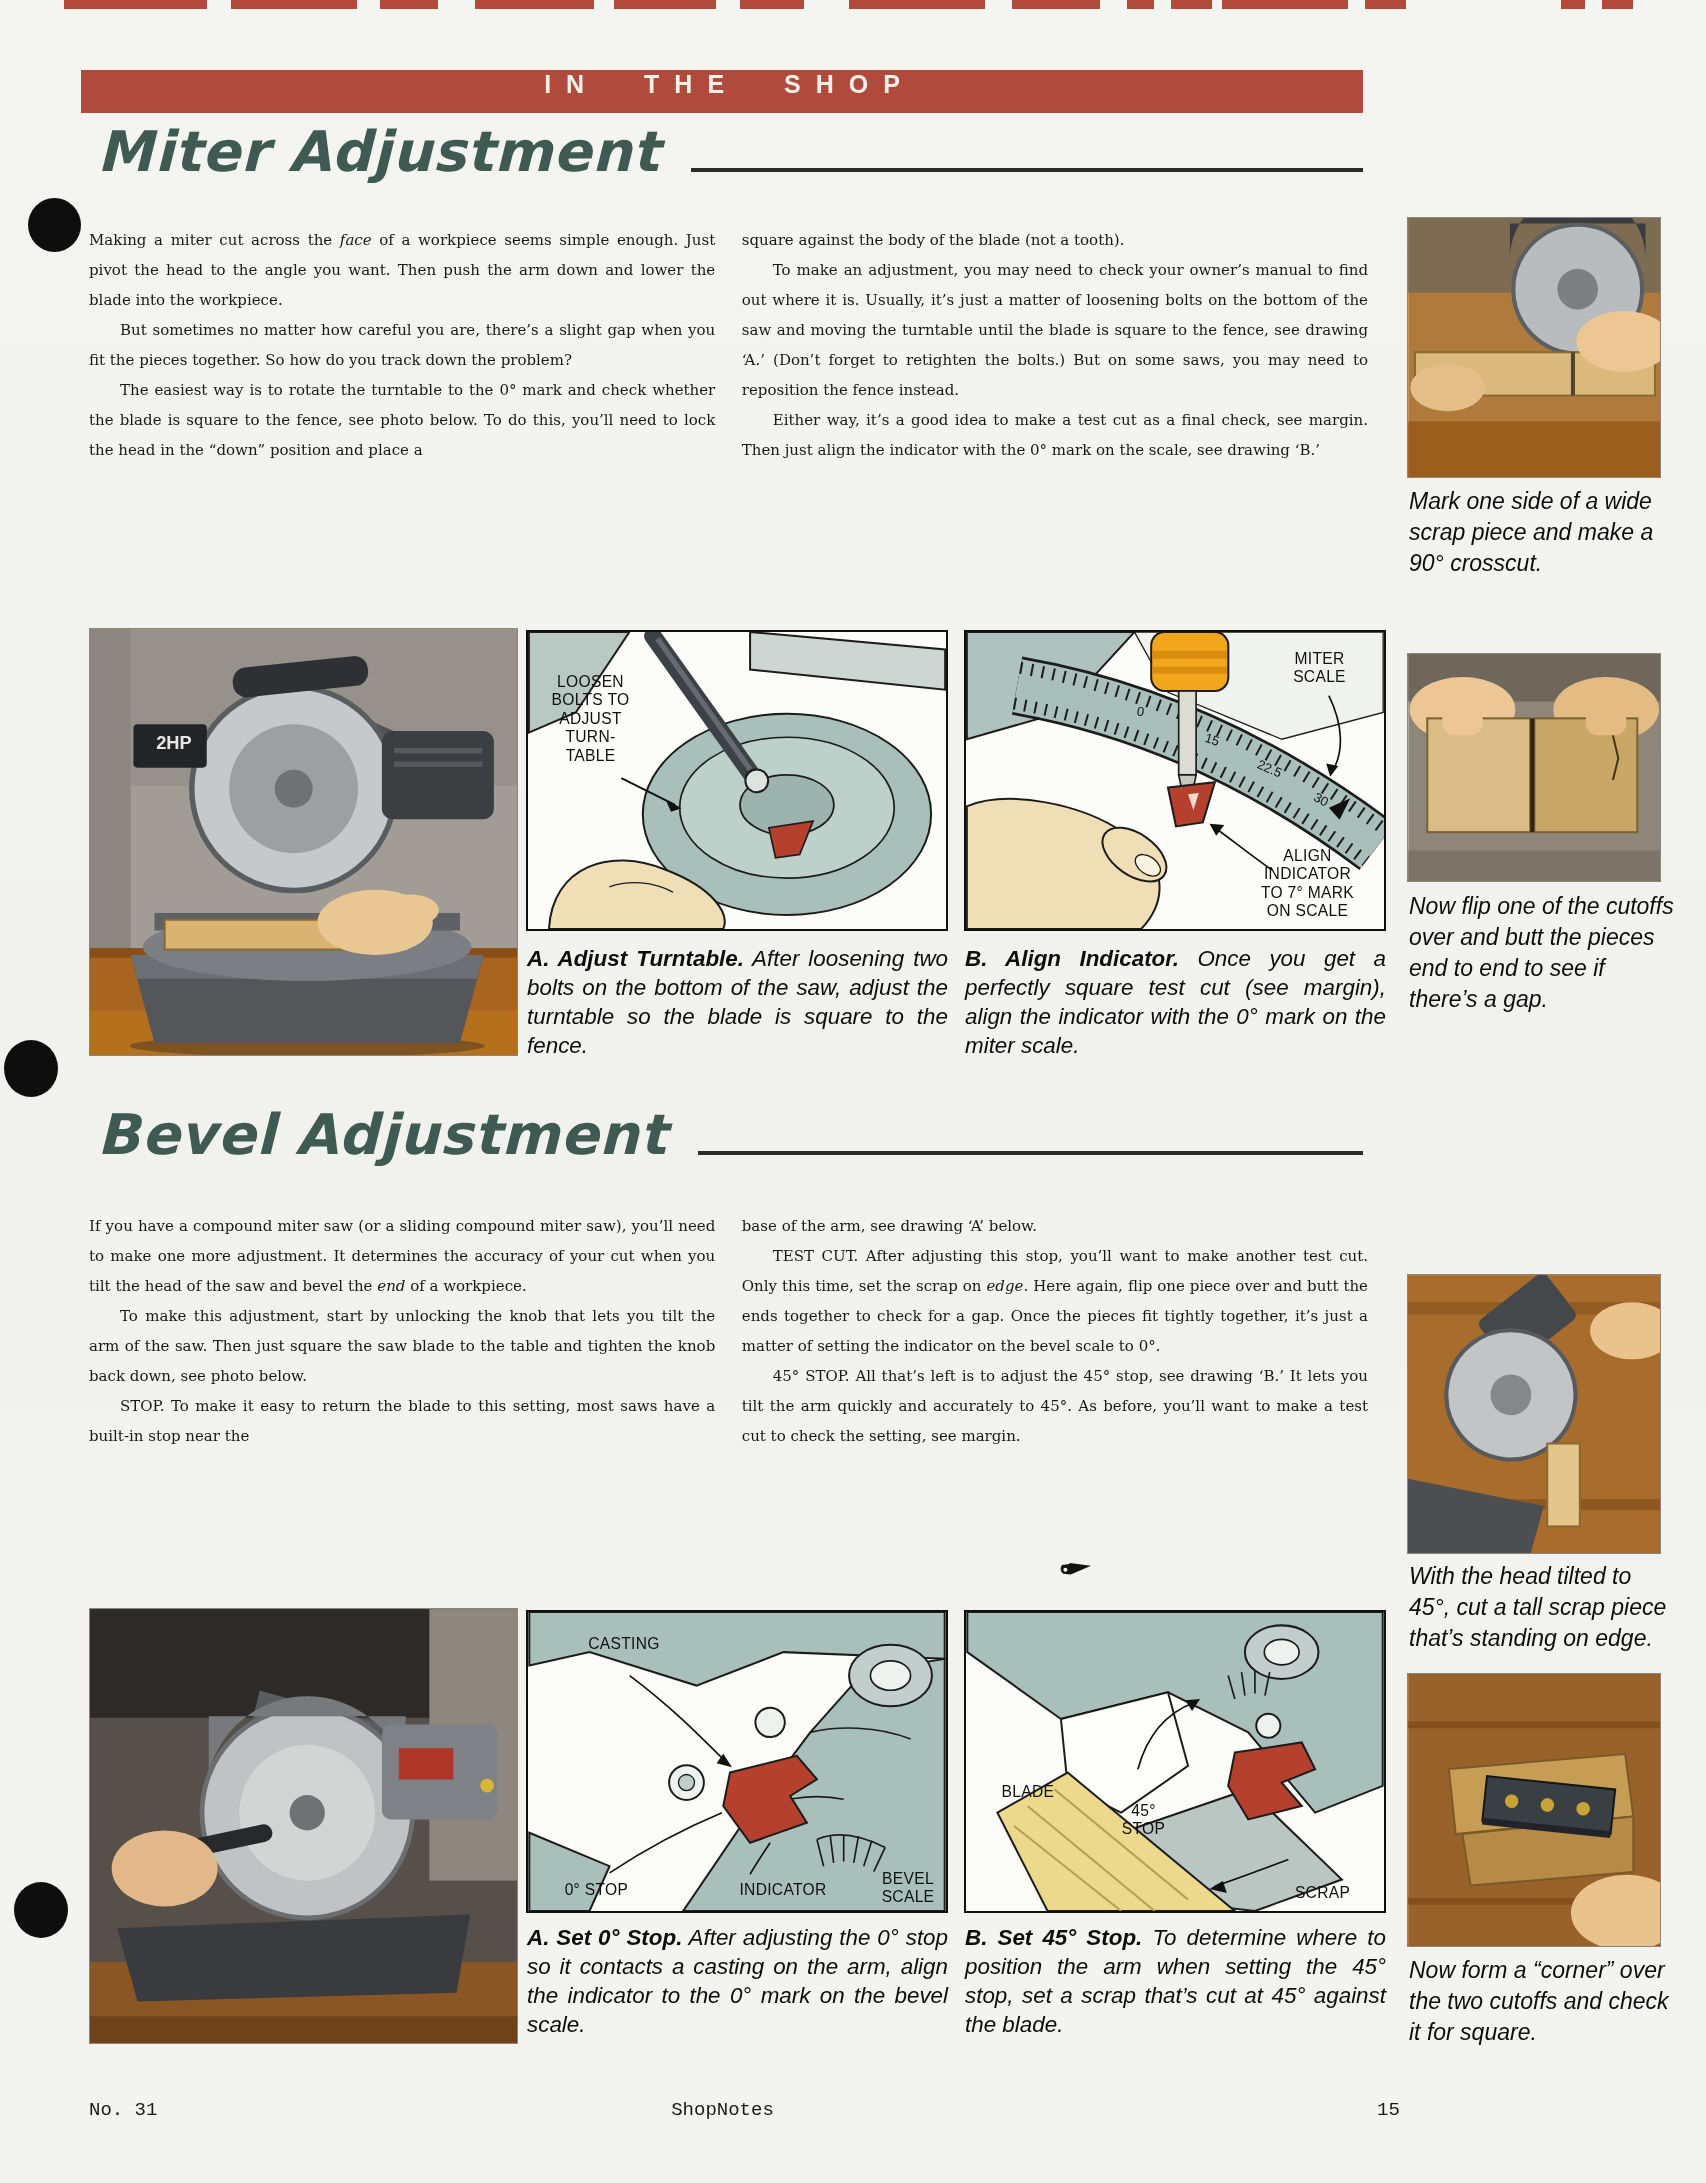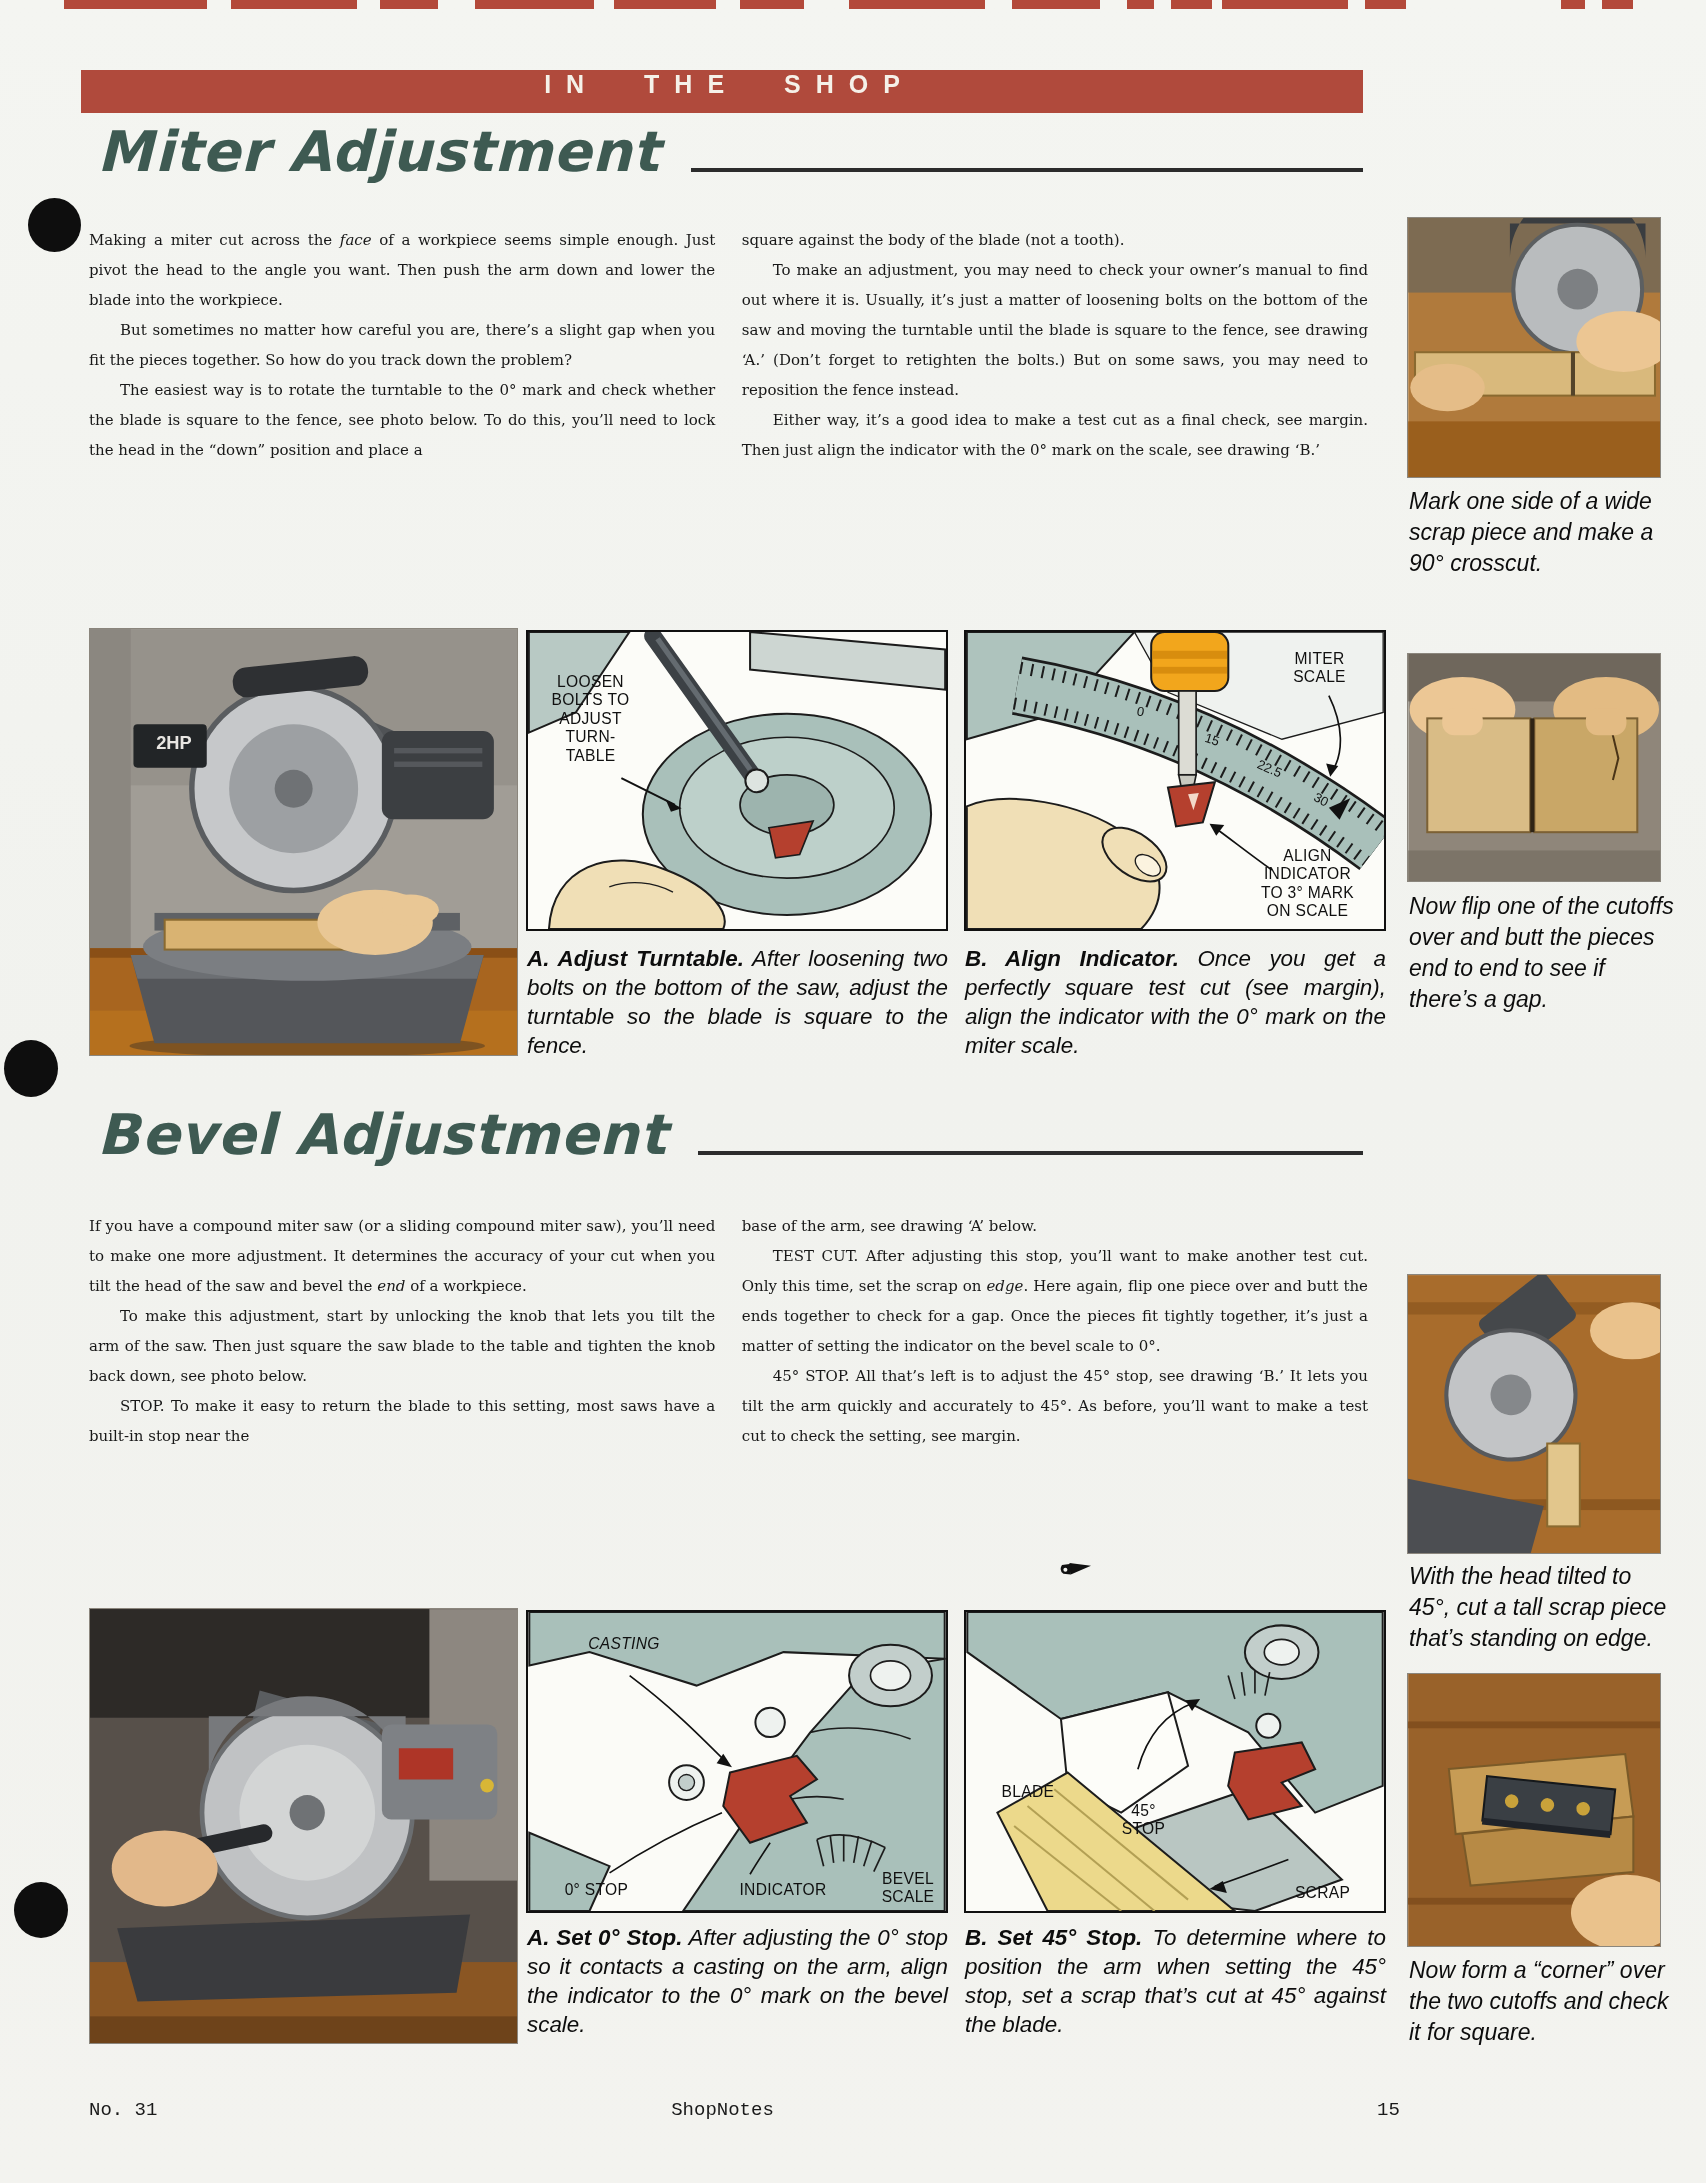--- a/index.html
+++ b/index.html
@@ -179,21 +179,21 @@
       <polygon points="362,286 384,288 372,304" fill="#111"></polygon>
     </svg>
     <span class="tick" style="left:171px;top:72px;transform:rotate(10deg);">0</span>
     <span class="tick" style="left:239px;top:100px;transform:rotate(18deg);">15</span>
     <span class="tick" style="left:291px;top:129px;transform:rotate(24deg);">22.5</span>
     <span class="tick" style="left:348px;top:160px;transform:rotate(28deg);">30</span>
     <div class="fig-label" style="left:299px;top:17.7px;width:109px;">MITER
 SCALE</div>
     <div class="fig-label" style="left:272px;top:215px;width:139px;">ALIGN
 INDICATOR
-TO 3° MARK
+TO 7° MARK
 ON SCALE</div>
   </div>
   <div class="fig-caption" style="left:965px;top:944px;">
     <b>B. Align Indicator.</b>
     <span>Once you get a perfectly square test cut (see margin), align the indicator with the 0° mark on the miter scale.</span>
   </div>
 
   <div class="photo" style="left:1407px;top:217px;width:254px;height:261px;">
     <svg viewBox="0 0 374 385" width="254" height="261">
       <rect width="374" height="385" fill="#b07a3c"></rect>
@@ -295,21 +295,21 @@
           <line x1="485" y1="375" x2="492" y2="335"></line>
         <line x1="500" y1="380" x2="512" y2="342"></line>
           <line x1="515" y1="388" x2="532" y2="352"></line>
       </g>
       <path d="M430,340 Q472,322 532,352" stroke="#1c1c1c" fill="none" stroke-width="2.5"></path>
       <path d="M150,95 C210,140 250,180 295,225" stroke="#111" stroke-width="2.5" fill="none"></path>
       <polygon points="303,232 280,226 290,212" fill="#111"></polygon>
       <path d="M120,390 C180,350 240,320 288,300" stroke="#111" stroke-width="2.5" fill="none"></path>
       <path d="M330,392 C340,375 350,360 360,345" stroke="#111" stroke-width="2.5" fill="none"></path>
     </svg>
-    <div class="fig-label" style="left:45px;top:23px;width:102px;font-style:italic;">CASTING</div>
+    <div class="fig-label" style="left:45px;top:23px;width:102px;">CASTING</div>
     <div class="fig-label" style="left:24.4px;top:269px;width:88px;">0° STOP</div>
     <div class="fig-label" style="left:204px;top:269px;width:102px;">INDICATOR</div>
     <div class="fig-label" style="left:346px;top:244px;width:68px;margin-top:14px;">BEVEL
 SCALE</div>
   </div>
   <div class="fig-caption" style="left:527px;top:1923px;">
     <b>A. Set 0° Stop.</b>
     <span>After adjusting the 0° stop so it contacts a casting on the arm, align the indicator to the 0° mark on the bevel scale.</span>
   </div>
 

